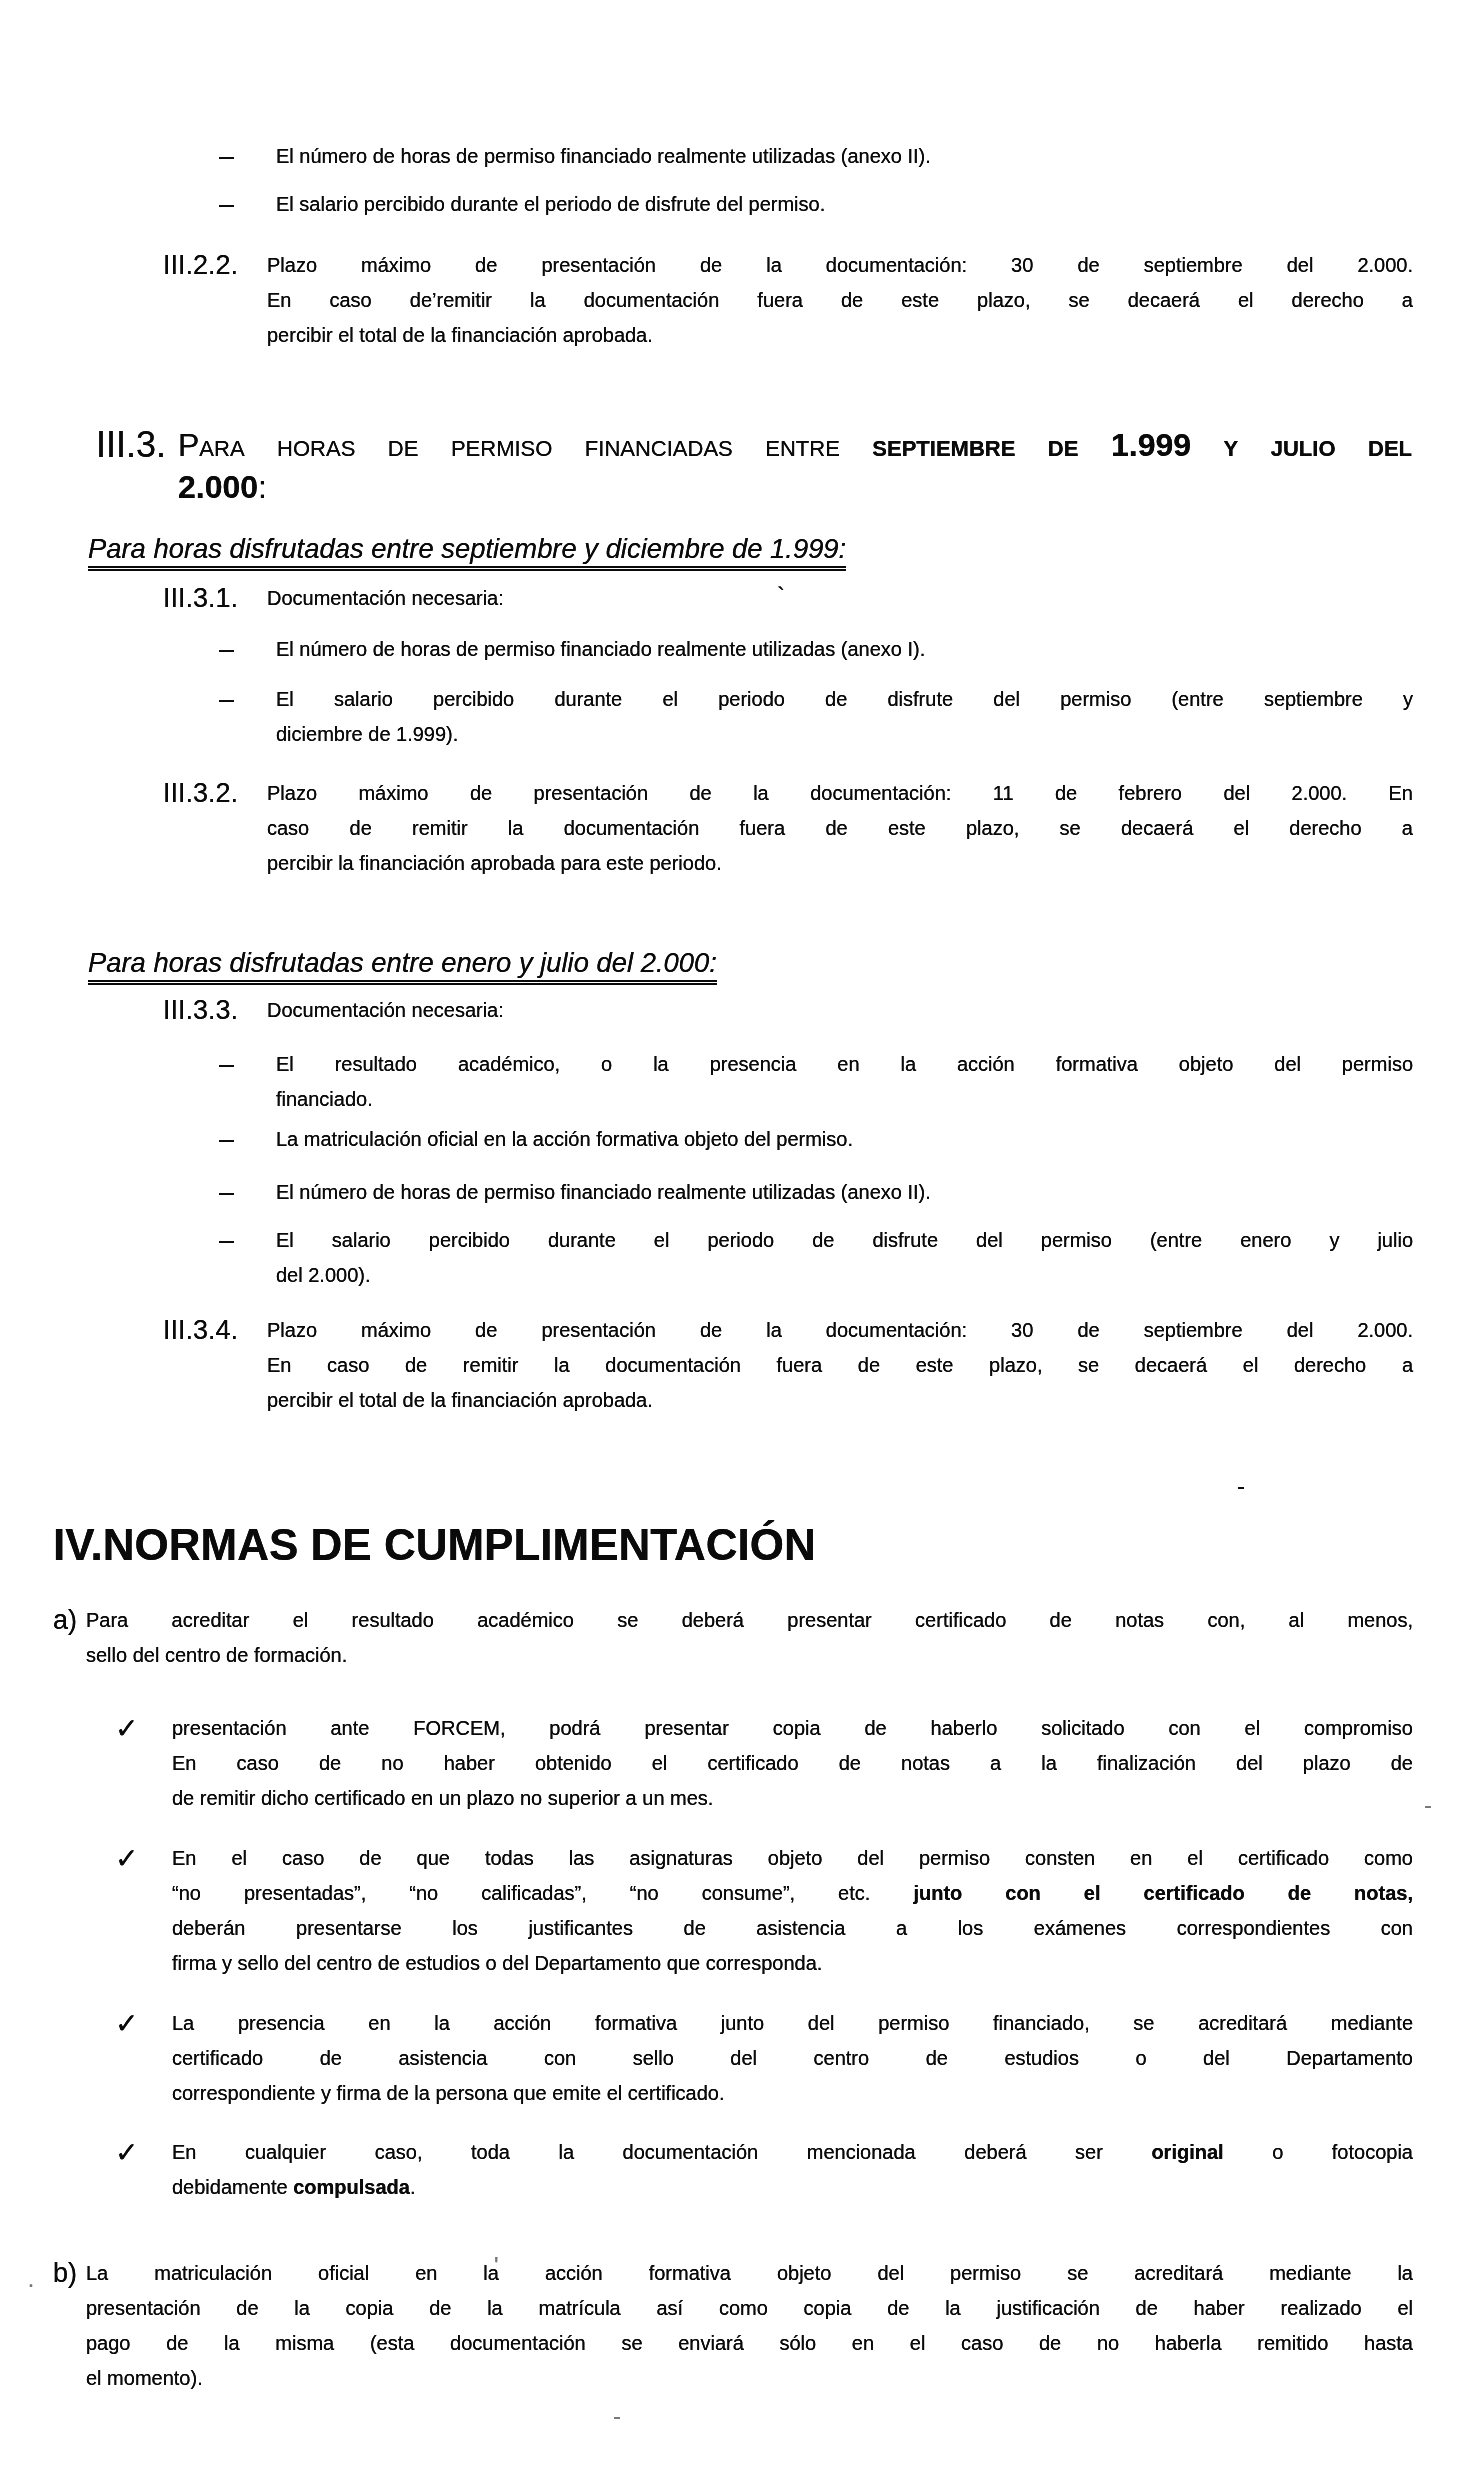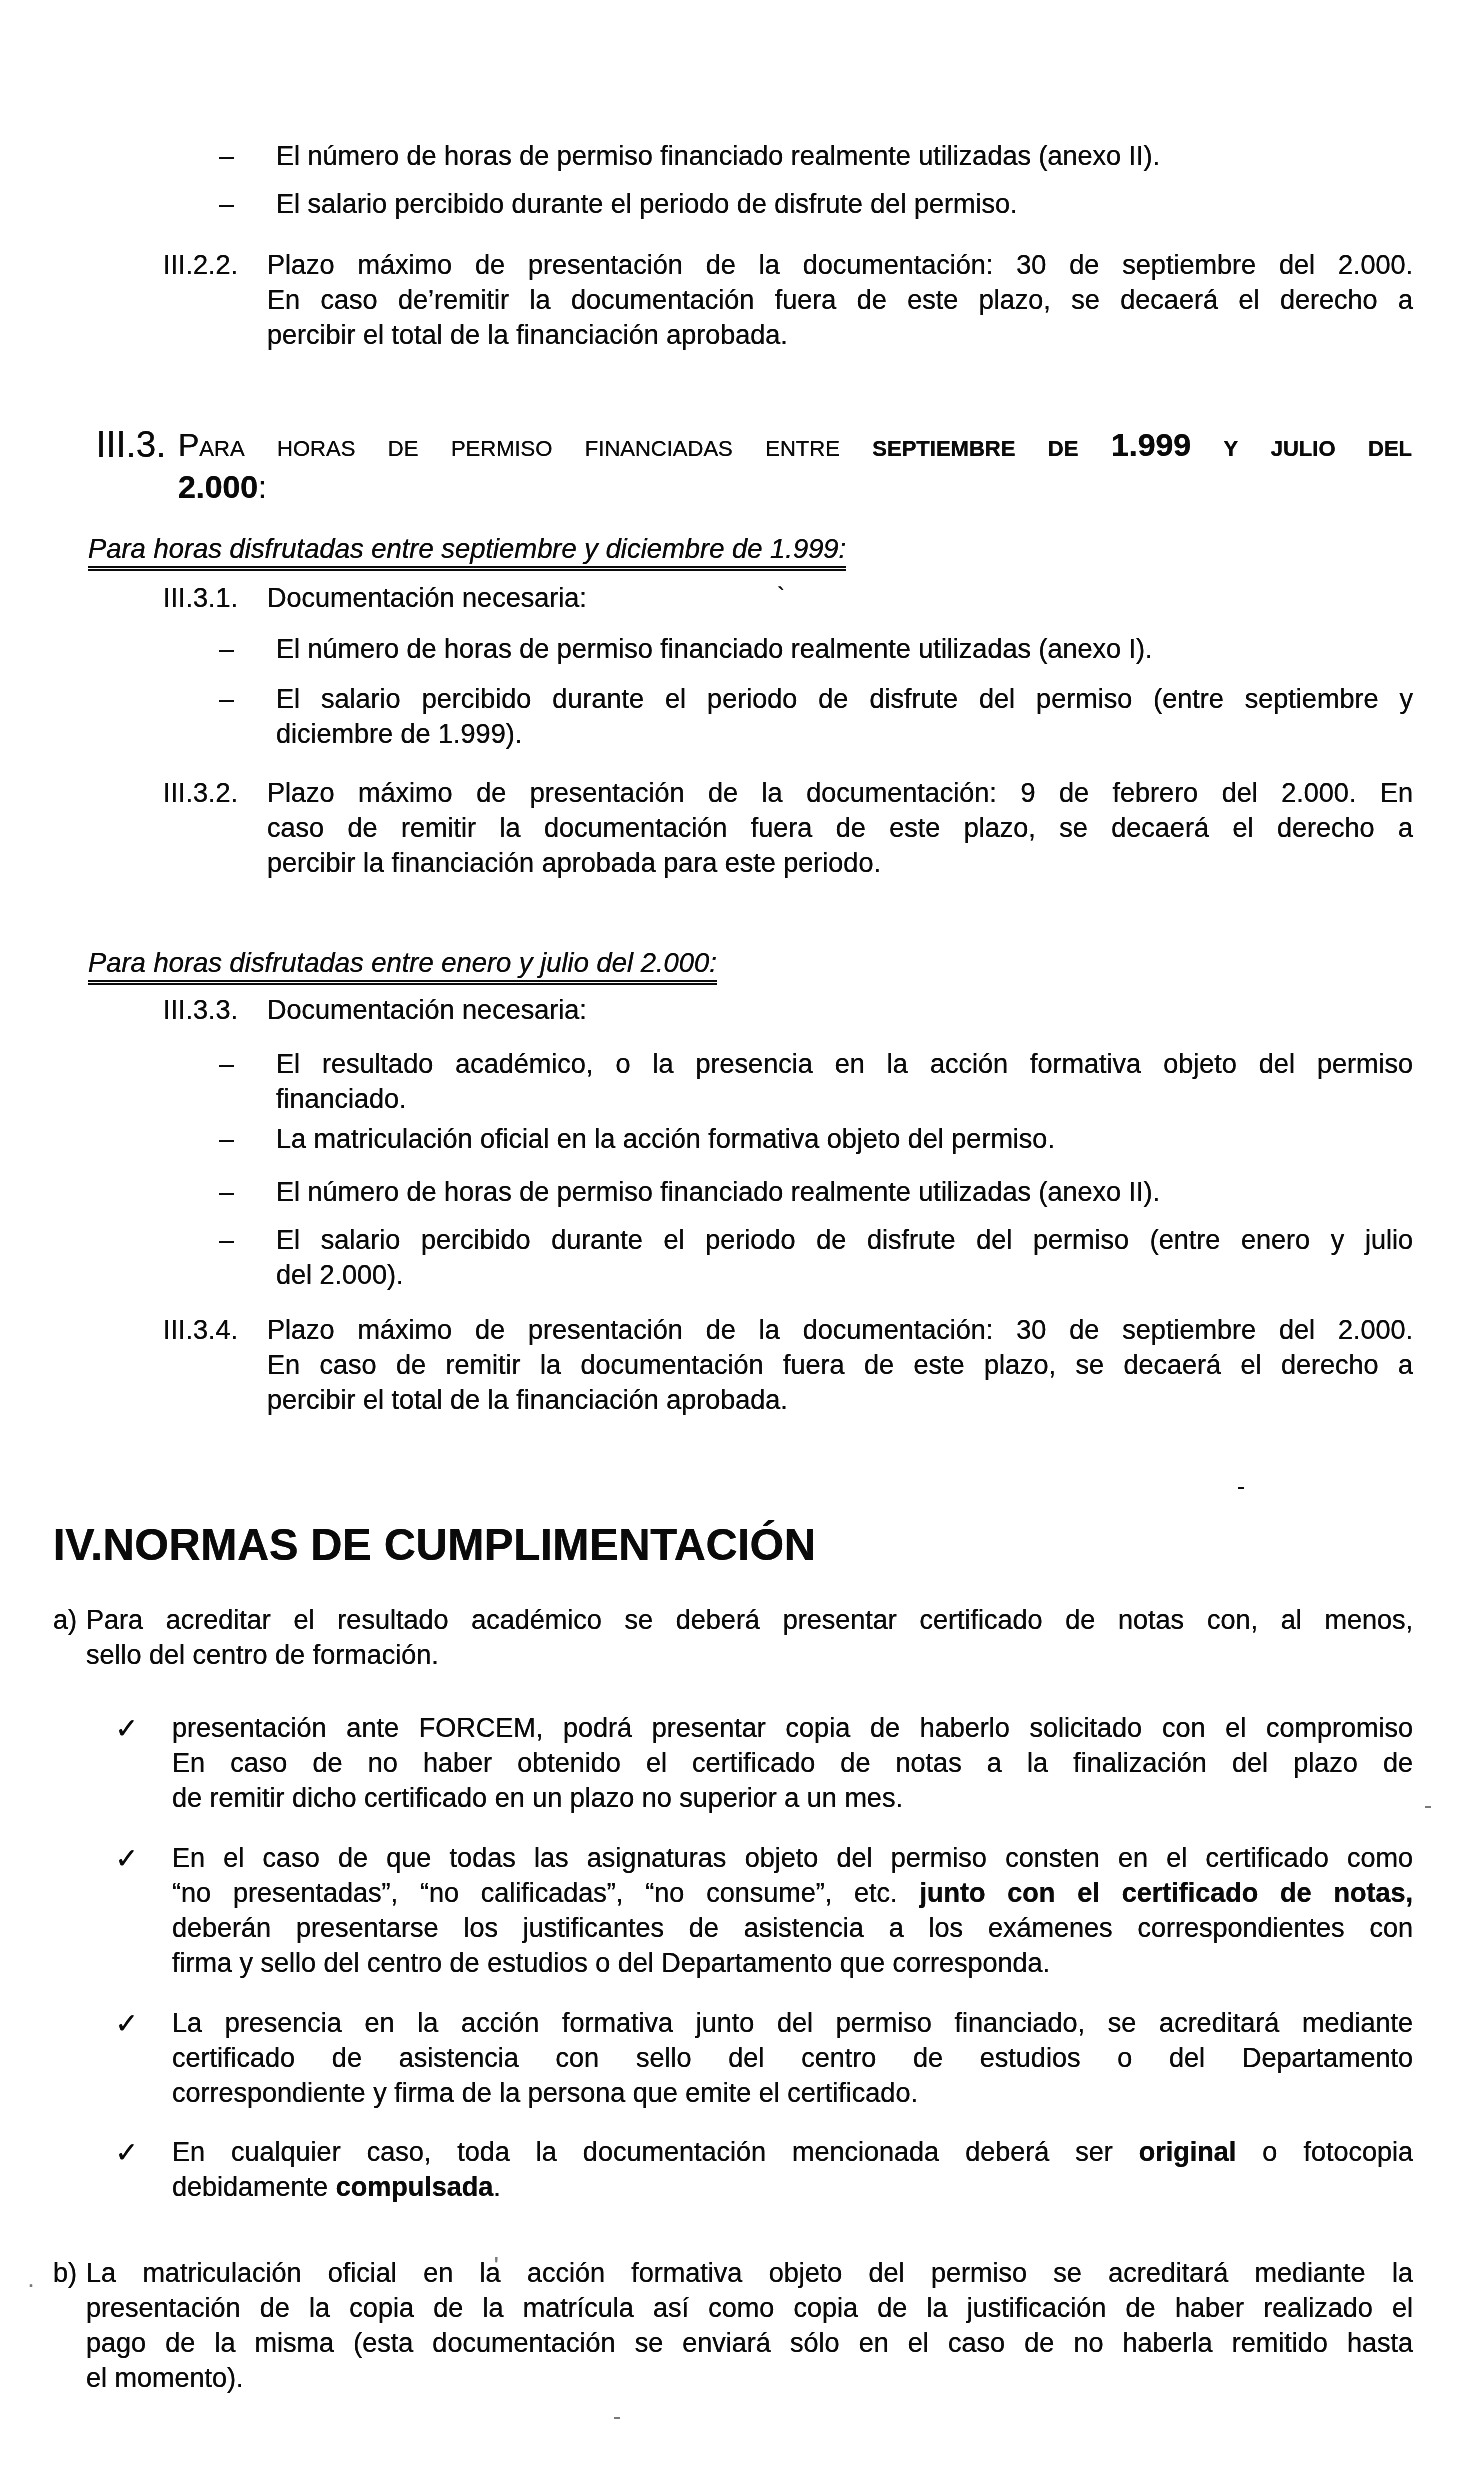--- a/index.html
+++ b/index.html
@@ -2,21 +2,21 @@
 <html style="font-size:12px"><head>
 <meta charset="utf-8">
 <style>
   html,body{margin:0;padding:0;background:#ffffff;}
   .page{position:relative;width:1483px;height:2487px;background:#ffffff;
         font-family:"Liberation Sans",sans-serif;color:#0a0a0a;overflow:hidden;
         text-shadow:0 0 0.4px currentColor;}
   .blk{position:absolute;display:flex;align-items:flex-start;}
   .mk{flex:0 0 auto;font-size:27px;line-height:35px;}
   .tx{flex:1 1 auto;min-width:0;}
-  .ln{font-size:27px;line-height:35px;}
+  .ln{font-size:20px;line-height:35px;}
   .jl{text-align:justify;text-align-last:justify;}
   .b{font-weight:bold;}
   
   .w-dash{left:219px;width:1194px;} .w-dash .mk{width:57px;}
   .w-num{left:163px;width:1250px;}  .w-num .mk{width:104px;}
   .w-chk{left:115px;width:1298px;}  .w-chk .mk{width:57px;font-size:28px;}
   .w-ab{left:53px;width:1360px;}    .w-ab .mk{width:33px;}
   .w-h33{left:96px;width:1316px;}  .w-h33 .mk{width:82px;font-size:36px;line-height:42px;}
   .w-h33 .ln{font-size:32px;line-height:42px;font-variant:small-caps;}
   .uline{position:absolute;left:88px;font-size:27.4px;line-height:35px;font-style:italic;}
@@ -81,21 +81,21 @@
     <span class="mk">–</span>
     <div class="tx">
         <div class="ln jl"><span>El salario percibido durante el periodo de disfrute del permiso (entre septiembre y</span></div>
         <div class="ln"><span>diciembre de 1.999).</span></div>
       </div>
   </div>
 
   <div class="blk w-num" style="top:776px">
     <span class="mk">III.3.2.</span>
     <div class="tx">
-        <div class="ln jl"><span>Plazo máximo de presentación de la documentación: 9 de febrero del 2.000. En</span></div>
+        <div class="ln jl"><span>Plazo máximo de presentación de la documentación: 11 de febrero del 2.000. En</span></div>
         <div class="ln jl"><span>caso de remitir la documentación fuera de este plazo, se decaerá el derecho a</span></div>
         <div class="ln"><span>percibir la financiación aprobada para este periodo.</span></div>
       </div>
   </div>
 
   <div class="uline" style="top:945px">
     <span>Para horas disfrutadas entre enero y julio del 2.000:</span>
   </div>
 
   <div class="blk w-num" style="top:993px">

